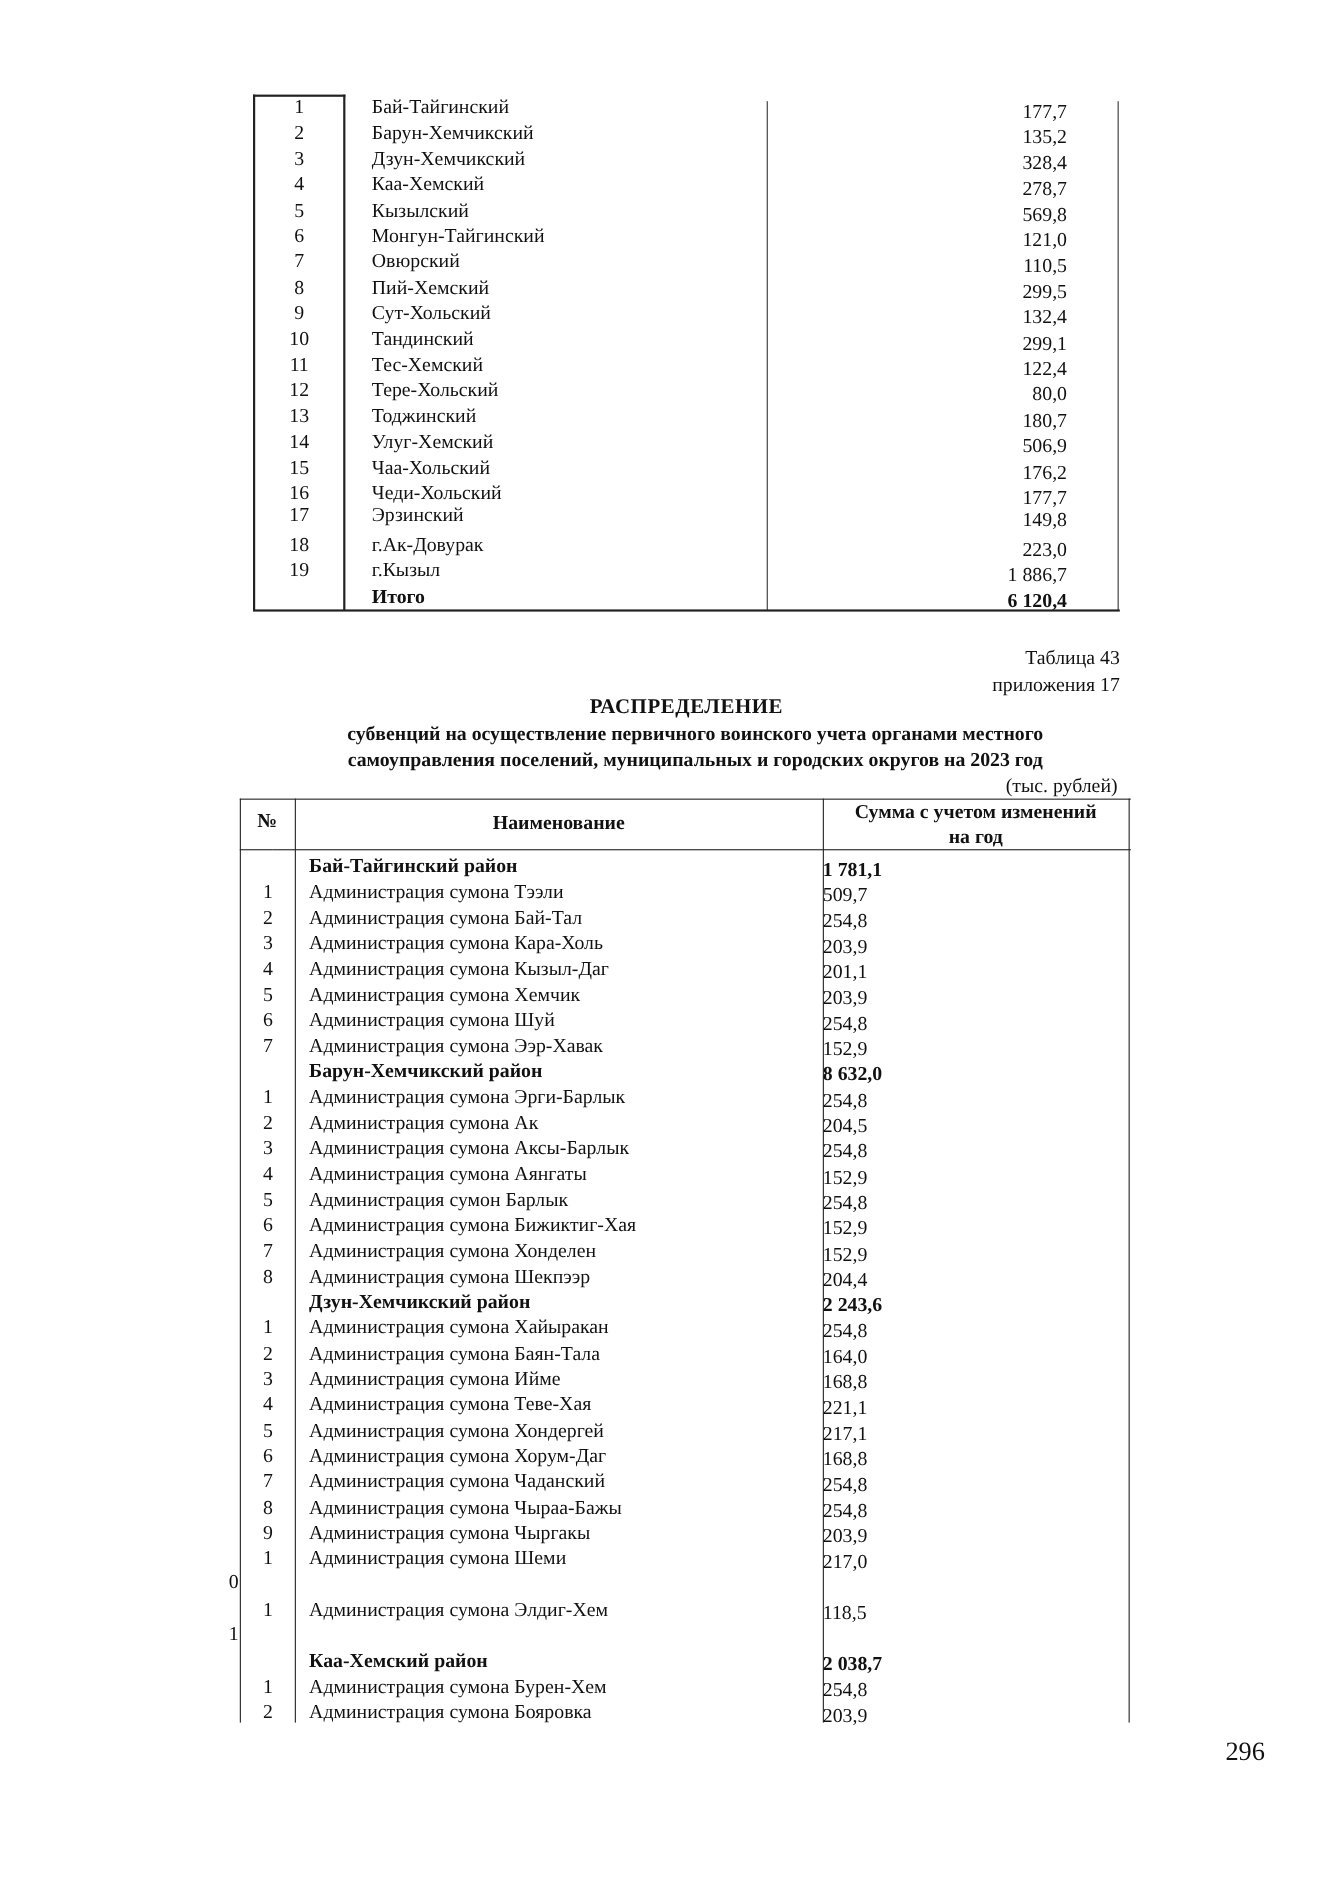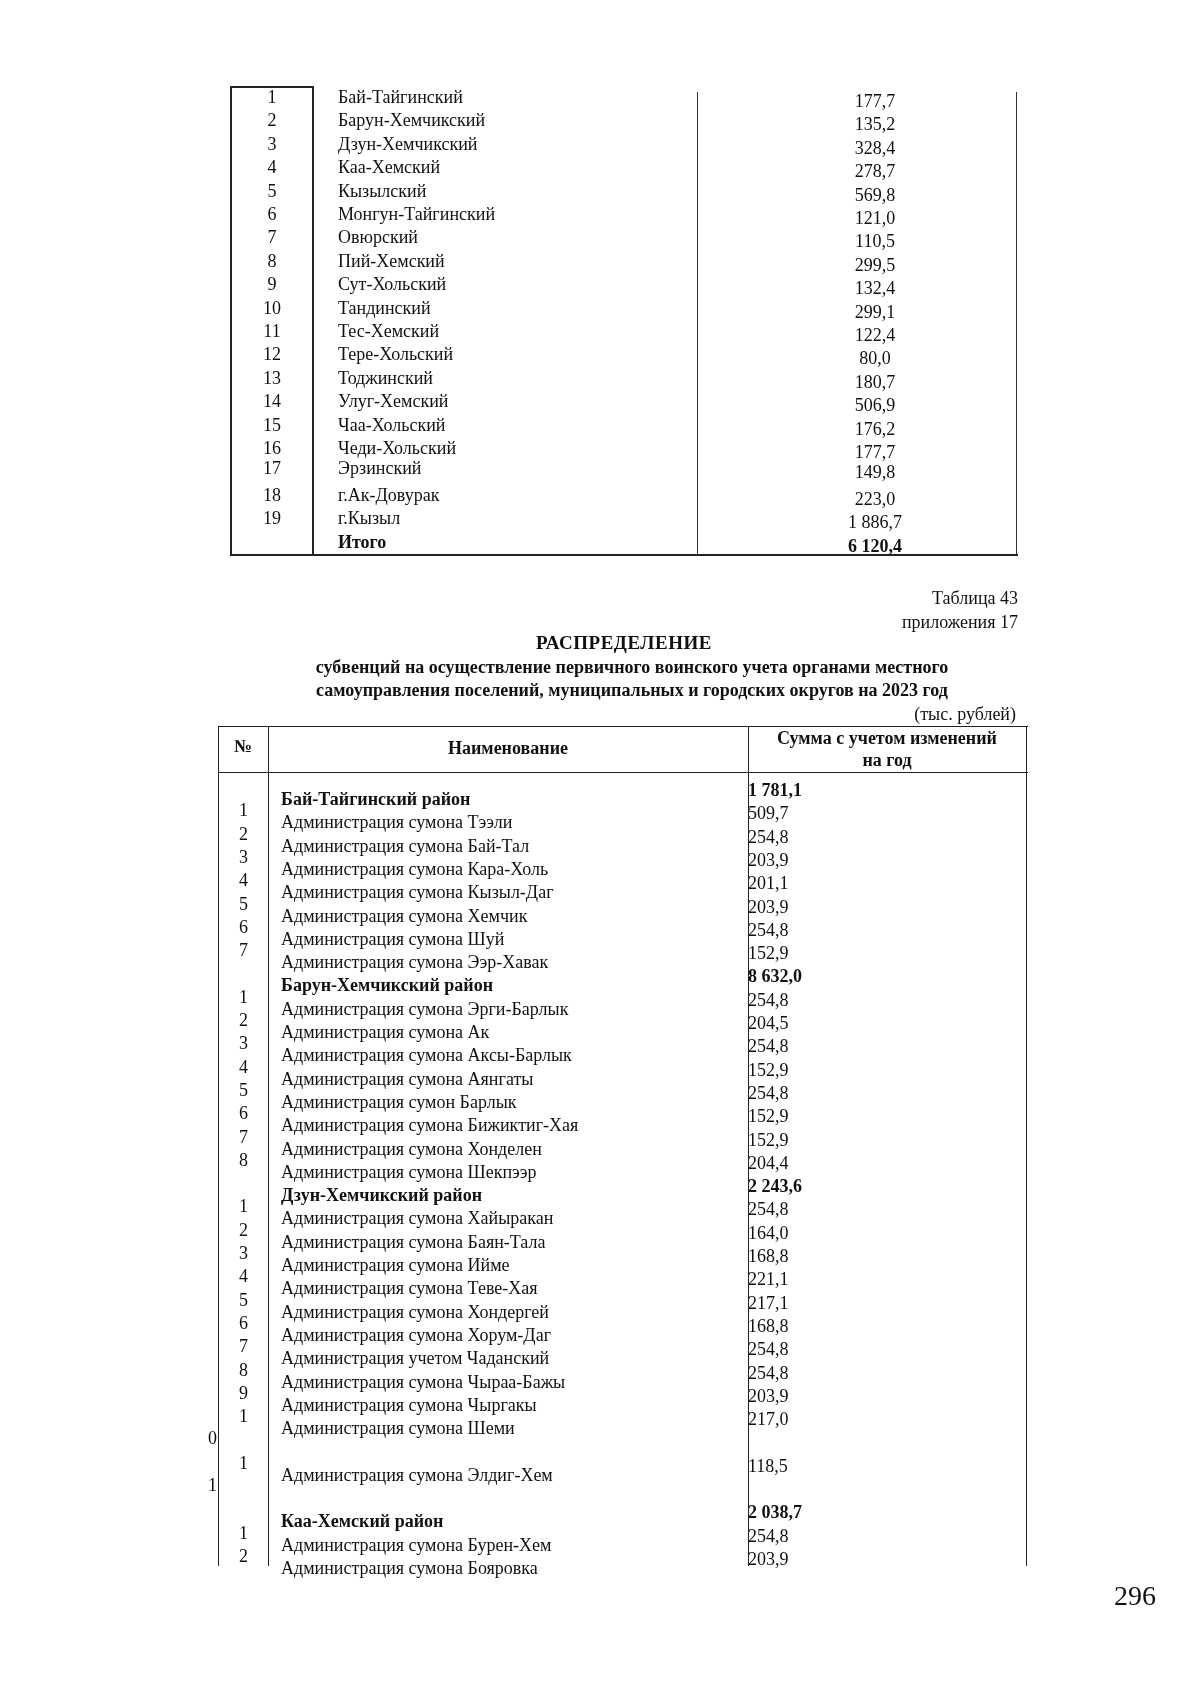--- a/index.html
+++ b/index.html
@@ -10,44 +10,44 @@
   #t1 { position: absolute; left: 230px; top: 86px; width: 788px; height: 470px; }
   #t1 .frame-left { position:absolute; left:0; top:0; width:2px; height:469px; background:#222; }
   #t1 .frame-top { position:absolute; left:0; top:0; width:84px; height:2px; background:#222; }
   #t1 .div1 { position:absolute; left:82px; top:0; width:2px; height:469px; background:#222; }
   #t1 .div2 { position:absolute; left:467px; top:6px; width:1px; height:463px; background:#333; }
   #t1 .div3 { position:absolute; left:786px; top:6px; width:1px; height:463px; background:#333; }
   #t1 .bottom { position:absolute; left:0; top:468px; width:788px; height:2px; background:#222; }
   #t1 .row { position:absolute; left:0; width:788px; height:23.5px; font-size:18px; line-height:22px; }
   #t1 .num { position:absolute; left:0; width:84px; text-align:center; }
   #t1 .name { position:absolute; left:108px; }
-  #t1 .val { position:absolute; left:550px; width:190px; text-align:center; top:4px; }
+  #t1 .val { position:absolute; left:550px; width:190px; text-align:right; top:4px; }
   #t1 .bold { font-weight: bold; }
 
   
   .right-note { position:absolute; right:182px; font-size:18px; text-align:right; }
   #title-main { position:absolute; left:230px; width:788px; top:632px; text-align:center;
                 font-weight:bold; font-size:19px; letter-spacing:0.5px; }
   #subtitle { position:absolute; left:262px; width:740px; top:656px; text-align:center;
               font-weight:bold; font-size:18px; line-height:23px; }
   #units { position:absolute; right:184px; top:704px; font-size:18px; }
 
   
   #t2 { position:absolute; left:218px; top:726px; width:810px; height:840px; }
   #t2 .vline { position:absolute; width:1px; background:#222; }
   #t2 .hline { position:absolute; height:1px; background:#222; }
   #t2 .hdr { position:absolute; font-weight:bold; font-size:18px; text-align:center; }
   #t2 .row { position:absolute; left:0; width:810px; font-size:18px; line-height:22px; }
   #t2 .num { position:absolute; left:0; width:30px; text-align:right; }
-  #t2 .name { position:absolute; left:63px;margin-top:12px; }
+  #t2 .name { position:absolute; left:63px; }
   #t2 .val { position:absolute; left:530px; width:200px; text-align:left; top:3px; }
   #t2 .bold { font-weight:bold; }
   #t2 .num-wrap { position:absolute; left:-10px; top:22px; }
 
-  #page-number { position:absolute; left:1114px; top:1580px; font-size:28px; }
+  #page-number { position:absolute; left:1114px; top:1580px; font-size:24px; }
 </style>
 </head>
 <body>
 
 <div id="t1">
   <div class="frame-left"></div>
   <div class="frame-top"></div>
   <div class="div1"></div>
   <div class="div2"></div>
   <div class="div3"></div>
@@ -294,21 +294,21 @@
         <span class="name">Администрация сумона Хондергей</span>
         <span class="val">217,1</span>
       </div>
       <div class="row" style="top: 585.9px;">
         <span class="num">6</span>
         <span class="name">Администрация сумона Хорум-Даг</span>
         <span class="val">168,8</span>
       </div>
       <div class="row" style="top: 609.2px;">
         <span class="num">7</span>
-        <span class="name">Администрация учетом Чаданский</span>
+        <span class="name">Администрация сумона Чаданский</span>
         <span class="val">254,8</span>
       </div>
       <div class="row" style="top: 632.5px;">
         <span class="num">8</span>
         <span class="name">Администрация сумона Чыраа-Бажы</span>
         <span class="val">254,8</span>
       </div>
       <div class="row" style="top: 655.8px;">
         <span class="num">9</span>
         <span class="name">Администрация сумона Чыргакы</span>

